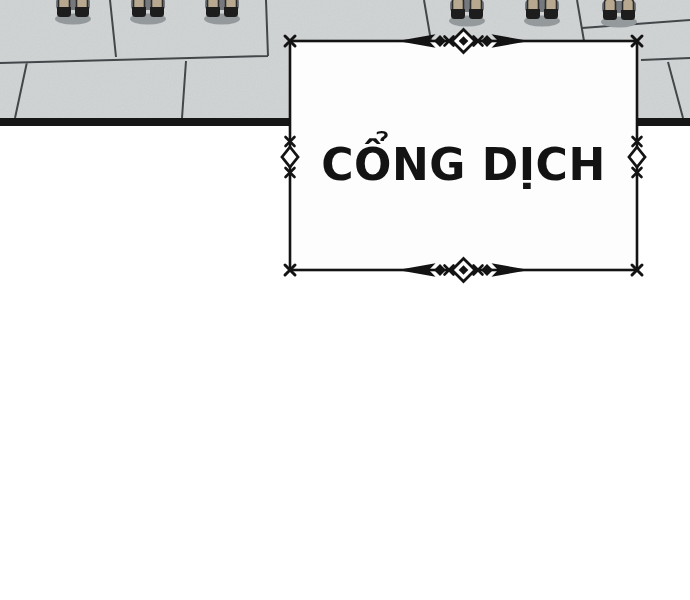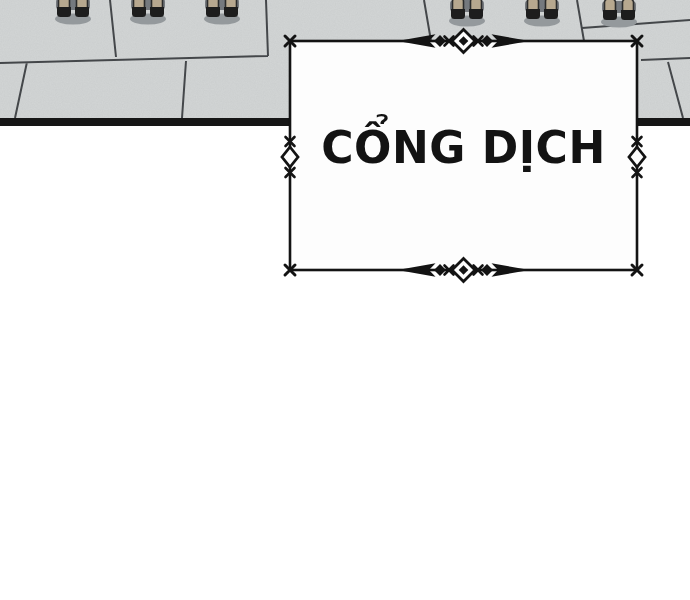--- a/index.html
+++ b/index.html
@@ -13,21 +13,21 @@
   }
   .scene-svg {
     position: absolute;
     left: 0;
     top: 0;
     display: block;
   }
   .caption-text {
     position: absolute;
     left: 290px;
-    top: 33px;
+    top: 50px;
     width: 347px;
     height: 229px;
     display: flex;
     flex-direction: column;
     align-items: center;
     justify-content: center;
     text-align: center;
     font-weight: bold;
     font-size: 44px;
     line-height: 57px;

